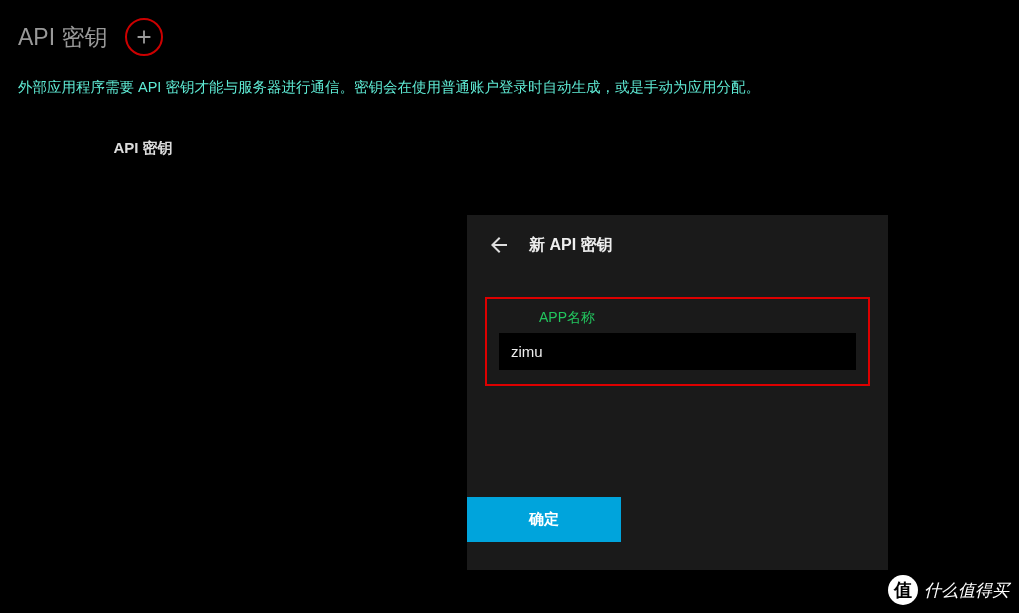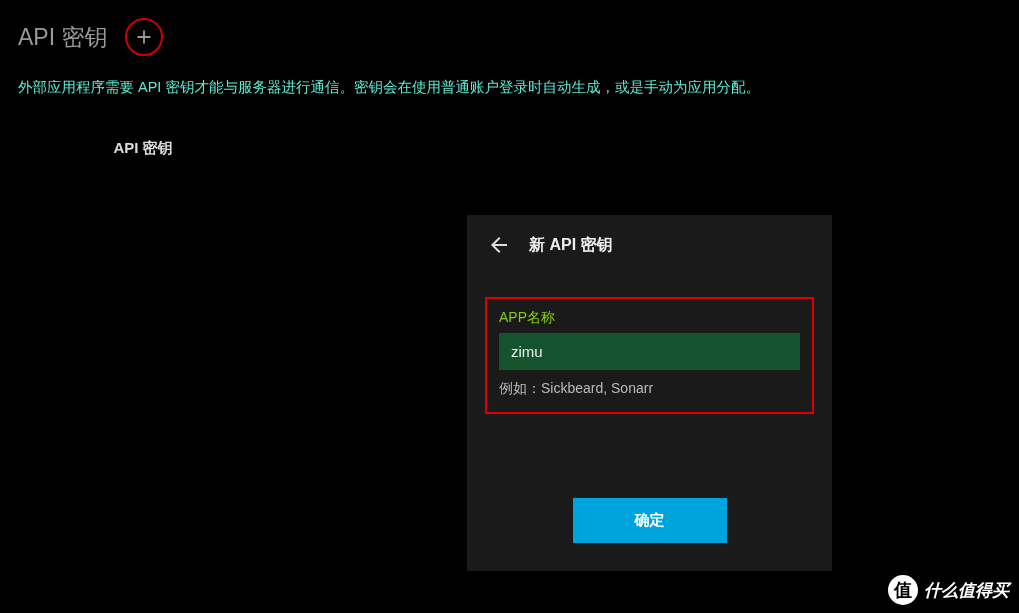--- a/index.html
+++ b/index.html
@@ -65,21 +65,21 @@
     }
     .col-right {
       flex: 1;
       text-align: center;
       padding-left: 170px;
     }
     .dialog {
       position: absolute;
       left: 467px;
       top: 215px;
-      width: 365px;
+      width: 421px;
       background: #1a1a1a;
       padding: 0;
     }
     .dialog-header {
       display: flex;
       align-items: center;
       padding: 18px 20px 20px 20px;
     }
     .back-button {
       background: transparent;
@@ -100,41 +100,42 @@
       color: #eeeeee;
       font-weight: bold;
     }
     .form-group {
       margin: 20px 18px 0 18px;
       border: 2.5px solid #dd0000;
       padding: 10px 12px 14px 12px;
     }
     .field-label {
       font-size: 14px;
-      color: #84cc16;
+      color: #22c55e;
       margin-bottom: 6px;
+      margin-left: 40px;
     }
     .text-input {
       width: 100%;
-      background: #14532d;
+      background: #000000;
       border: none;
       padding: 10px 12px;
       font-size: 15px;
       color: #eeeeee;
       outline: none;
     }
     .field-hint {
       font-size: 14px;
       color: #bbbbbb;
       margin-top: 10px;
     }
     .dialog-footer {
       display: flex;
-      justify-content: center;
-      padding: 84px 0 28px 0;
+      justify-content: flex-start;
+      padding: 111px 0 28px 0;
     }
     .confirm-button {
       background: #00a4dc;
       border: none;
       color: #ffffff;
       font-size: 15px;
       font-weight: bold;
       padding: 13px 62px;
       cursor: pointer;
     }
@@ -154,21 +155,21 @@
       color: #000000;
       display: flex;
       align-items: center;
       justify-content: center;
       font-size: 18px;
       font-weight: bold;
       margin-right: 6px;
     }
     .watermark-text {
       font-size: 17px;
-      font-weight: bold;
+      font-weight: normal;
       font-style: italic;
     }
   </style>
 </head>
 <body>
 
 <div class="header">
   <h1 class="page-title">API 密钥</h1>
   <button class="add-button">
     <svg viewBox="0 0 24 24">
@@ -190,21 +191,20 @@
     <button class="back-button">
       <svg viewBox="0 0 24 24">
           <path d="M20 11H7.83l5.59-5.59L12 4l-8 8 8 8 1.41-1.41L7.83 13H20v-2z"></path>
         </svg>
     </button>
     <div class="dialog-title">新 API 密钥</div>
   </div>
   <div class="form-group">
     <div class="field-label">APP名称</div>
     <input type="text" class="text-input" value="zimu" style="">
-    <div class="field-hint">例如：Sickbeard, Sonarr</div>
   </div>
   <div class="dialog-footer">
     <button class="confirm-button">确定</button>
   </div>
 </div>
 
 <div class="watermark">
   <div class="watermark-logo">值</div>
   <div class="watermark-text">什么值得买</div>
 </div>

